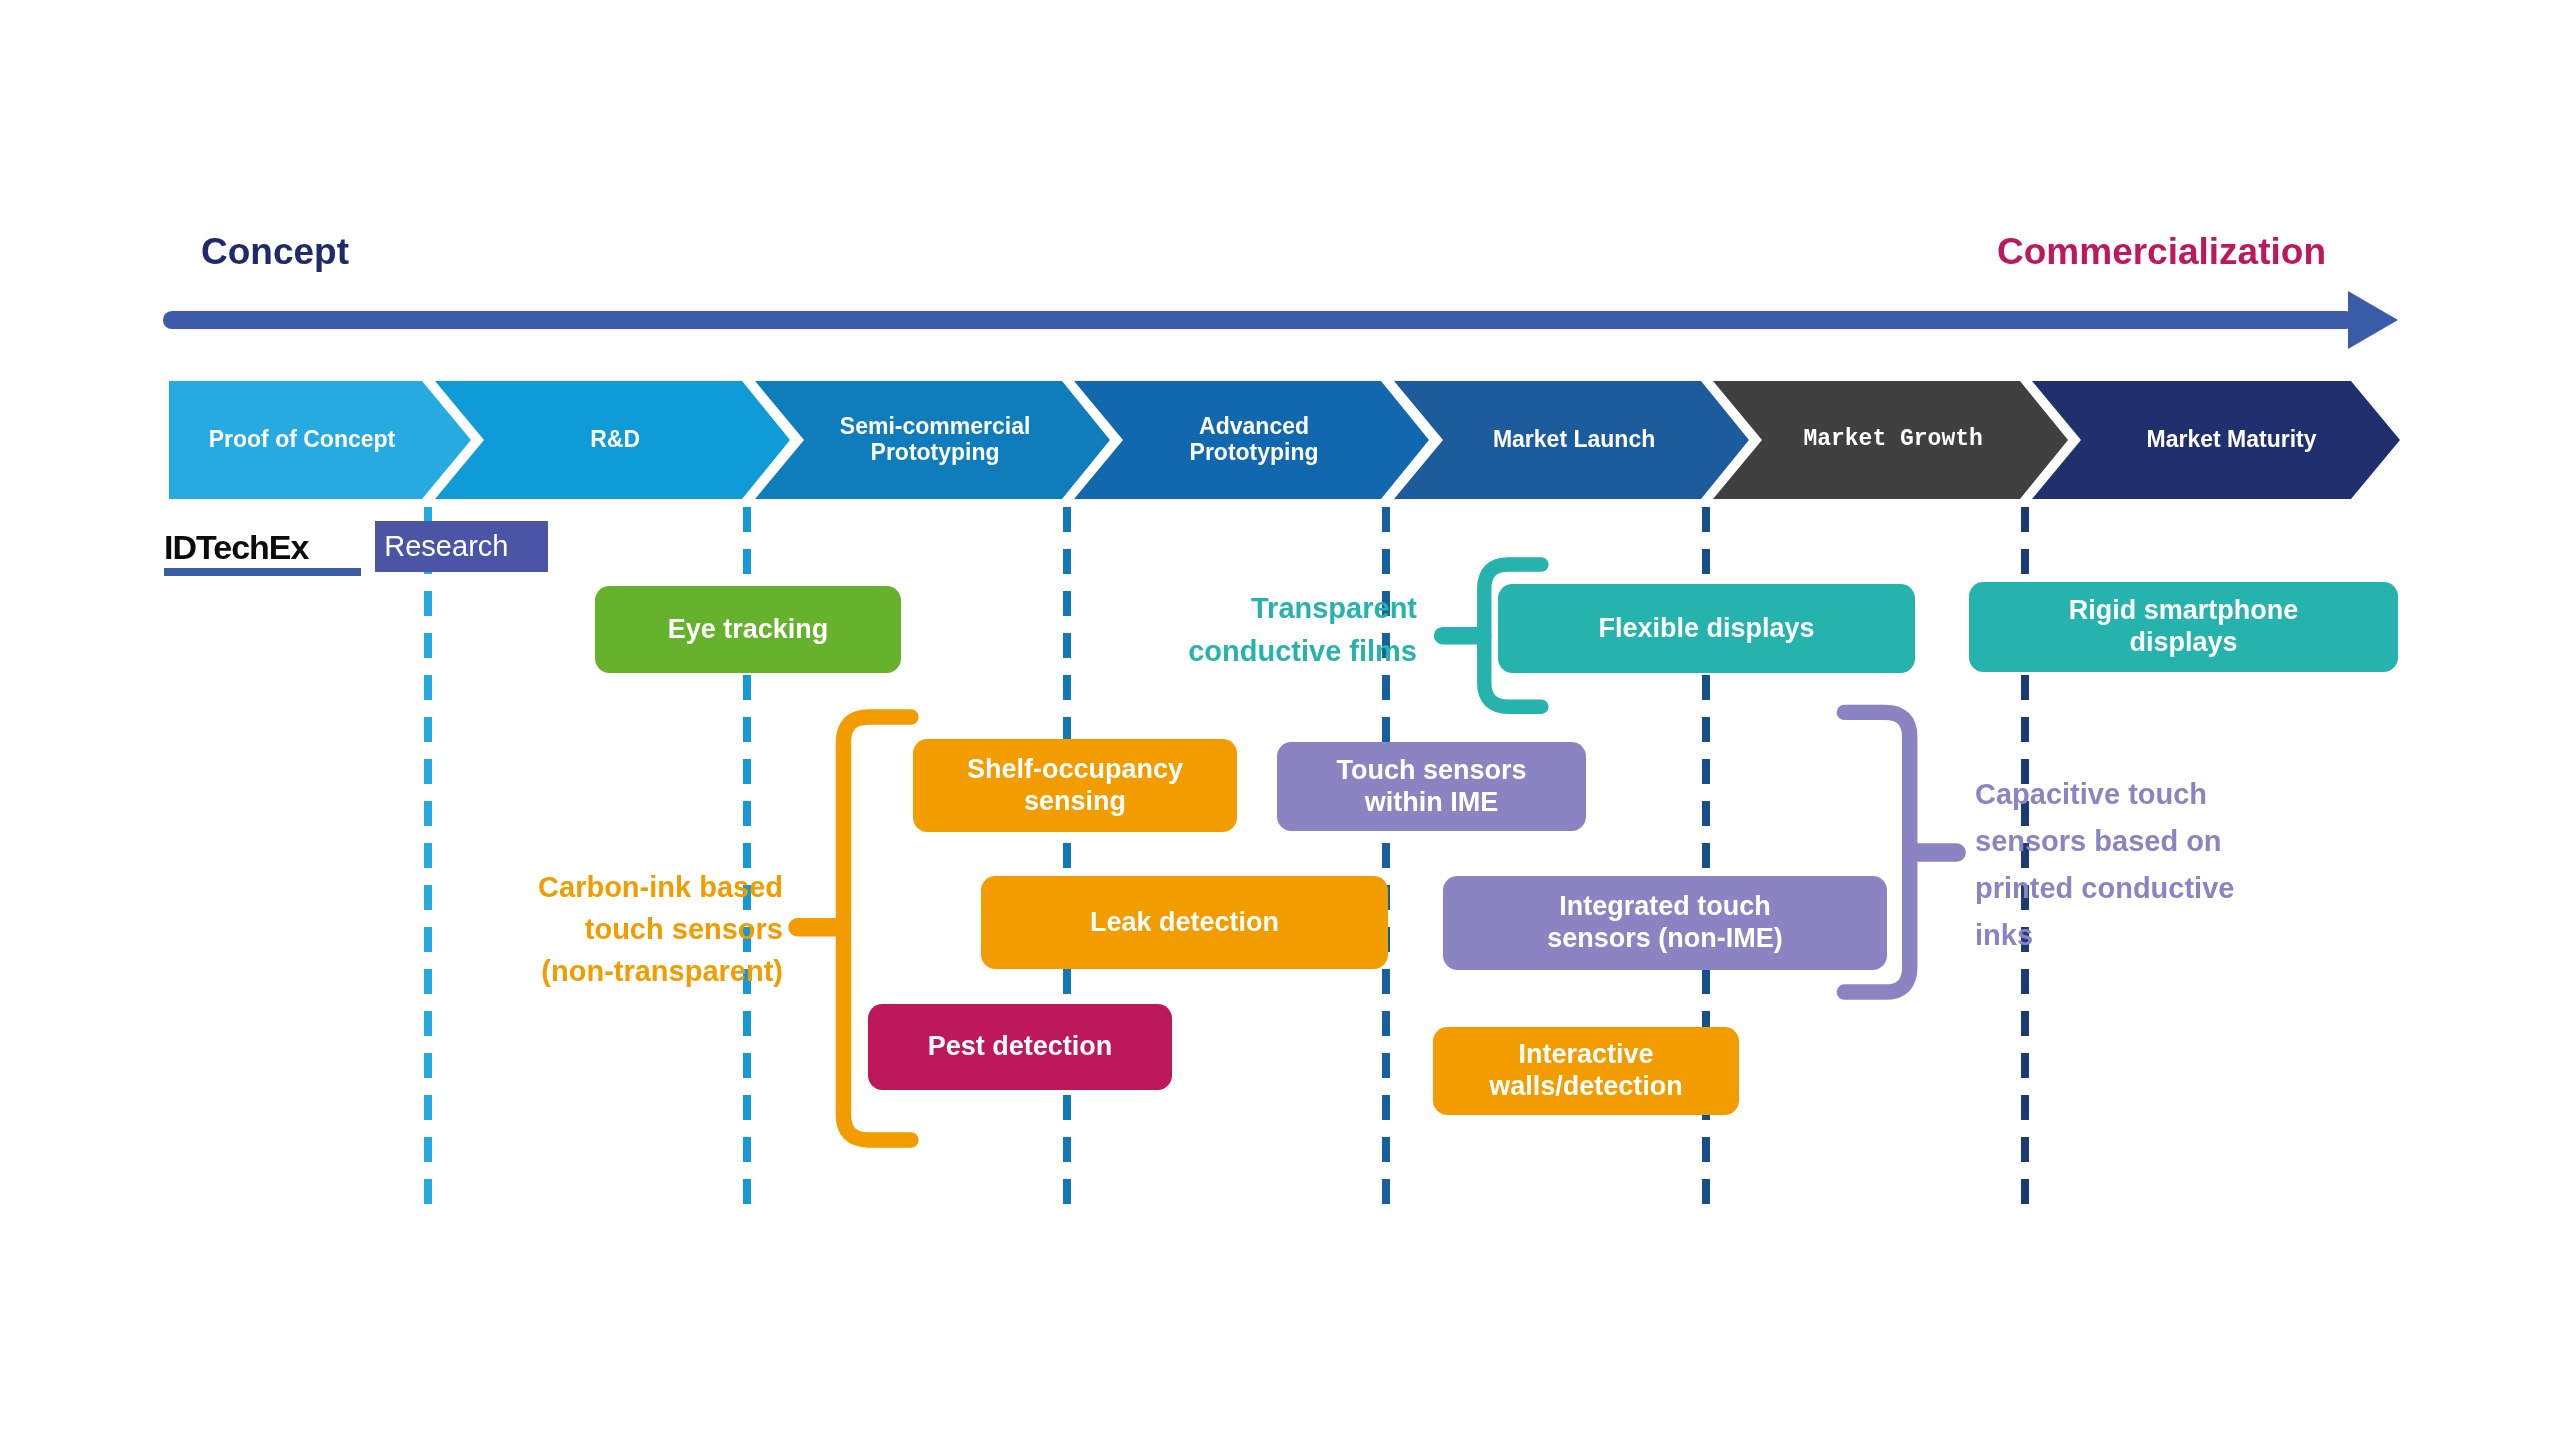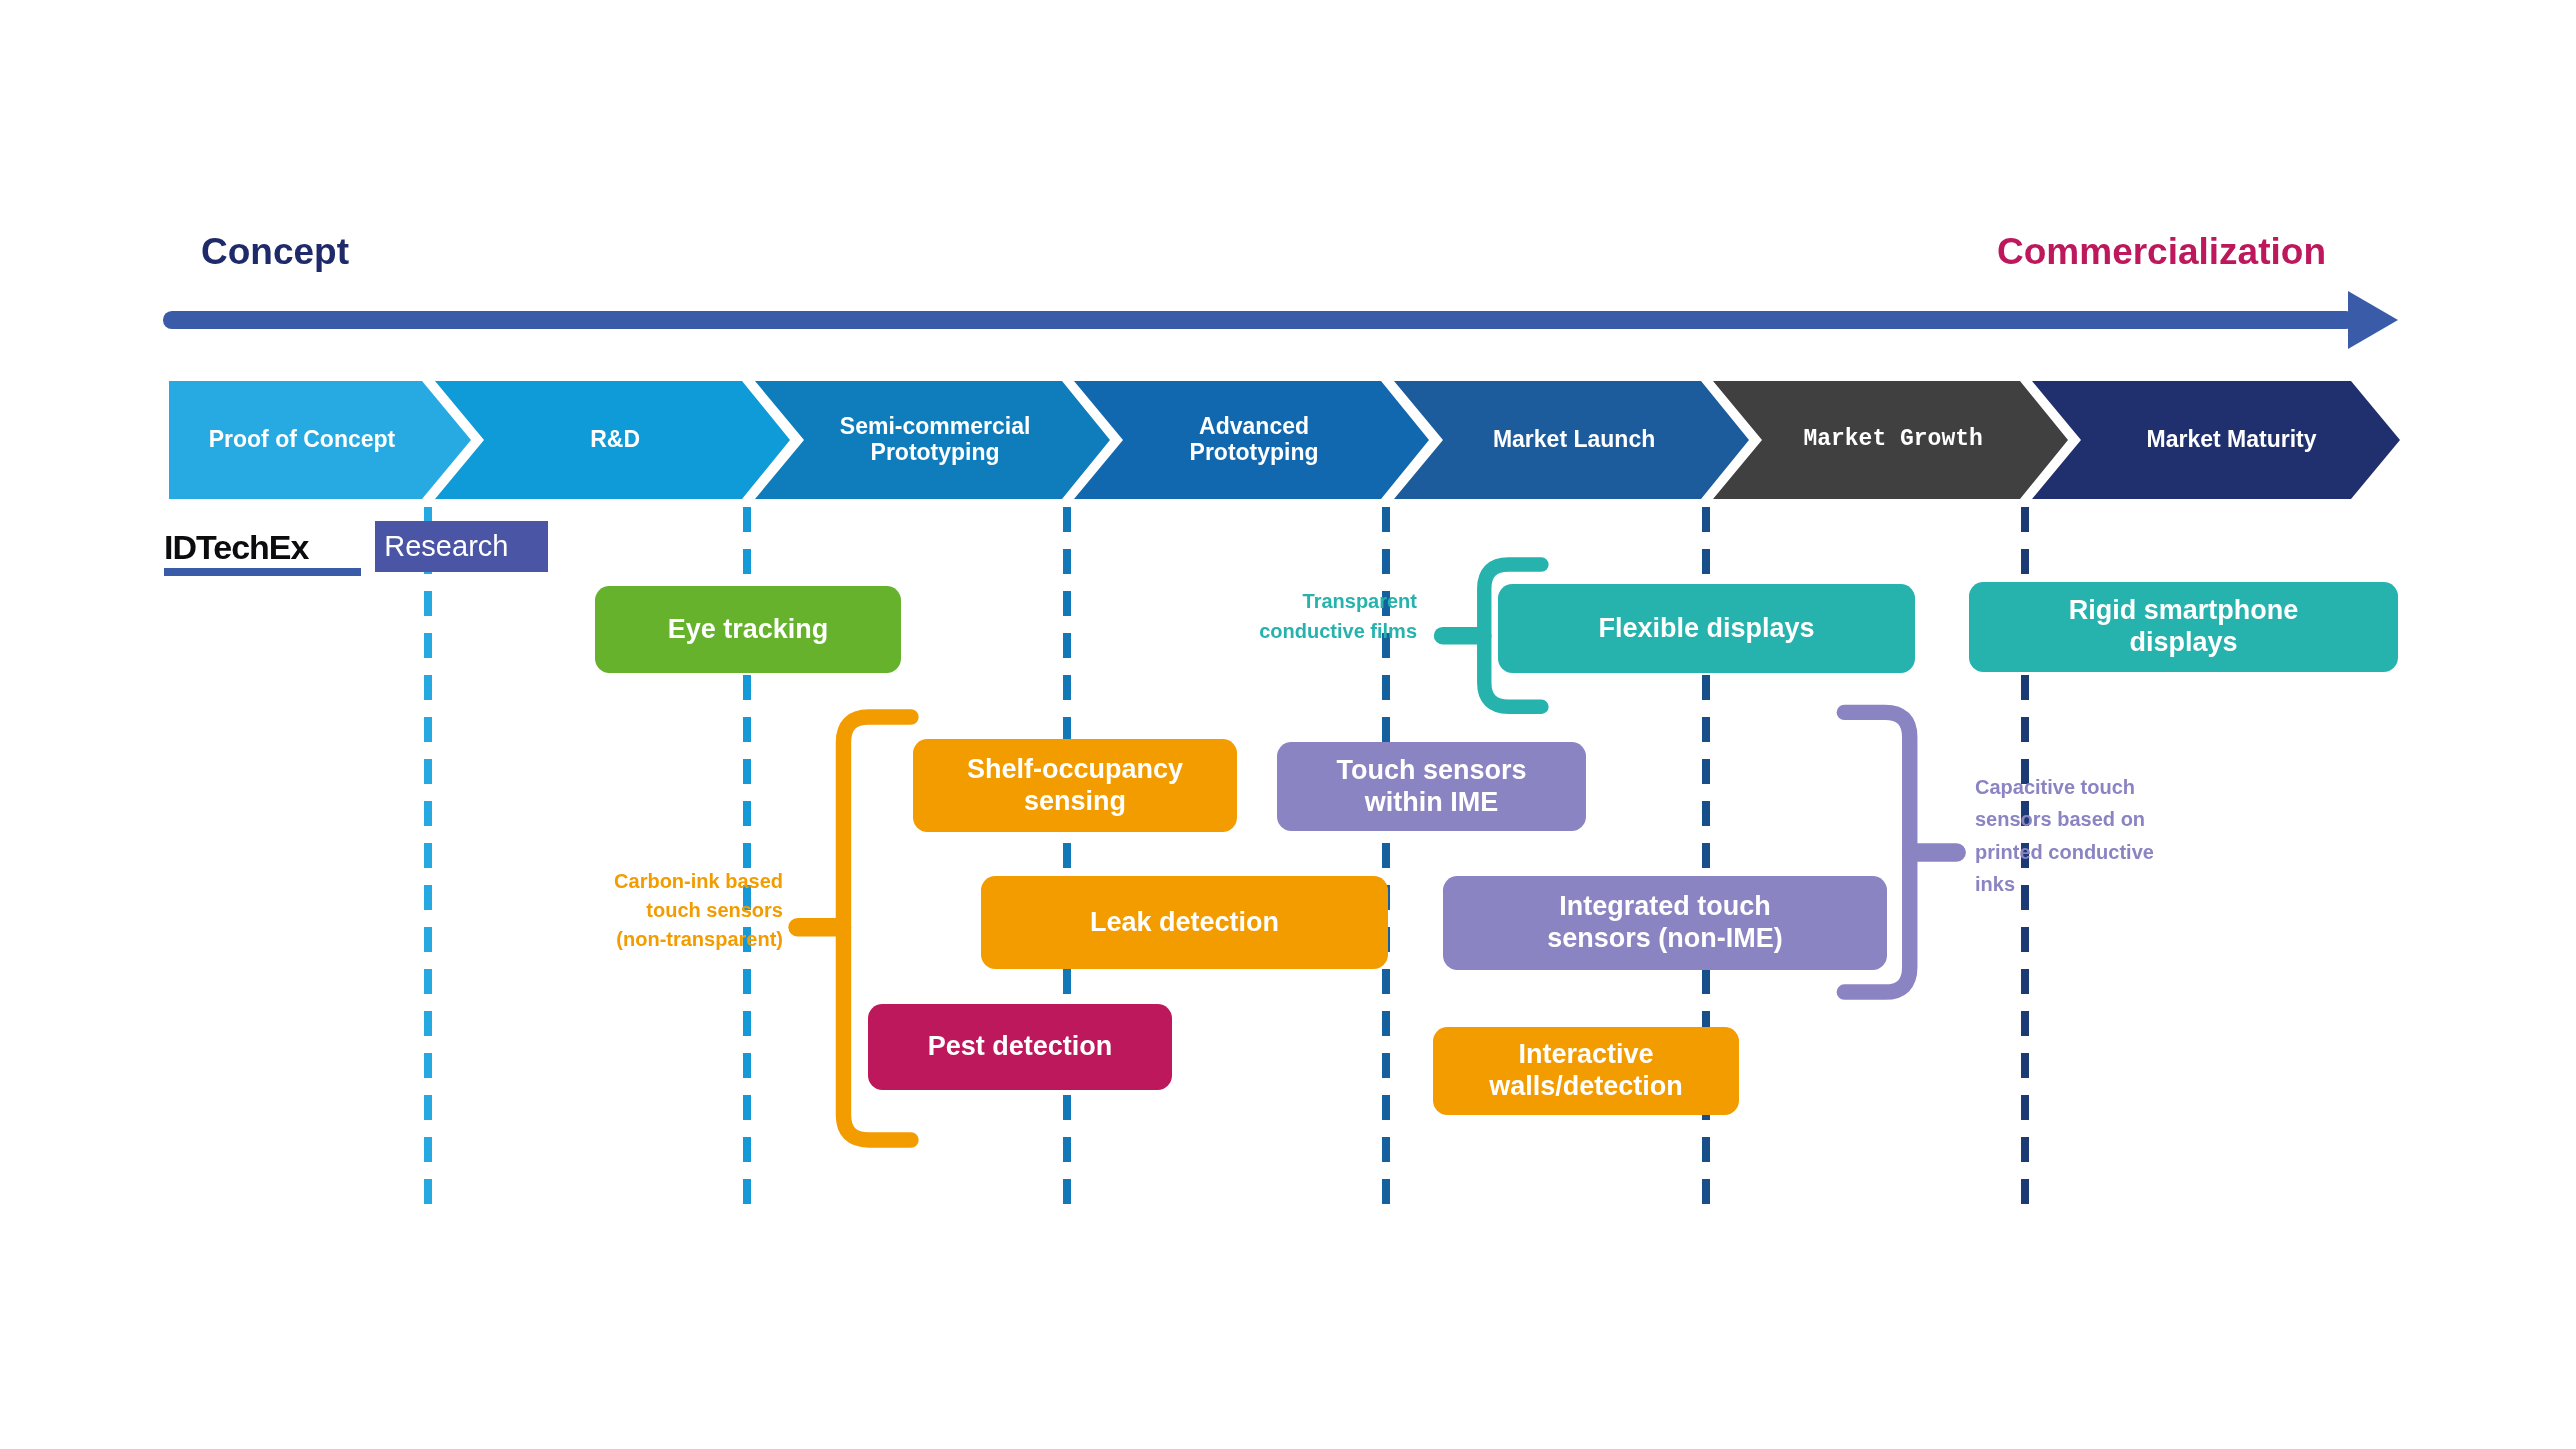--- a/index.html
+++ b/index.html
@@ -75,21 +75,21 @@
     position:absolute;
     border-radius:14.4px;
     display:flex;align-items:center;justify-content:center;
     color:#ffffff;font-weight:bold;font-size:27px;
     text-align:center;line-height:1.18;
   }
   .multiline{white-space:pre-line;}
 
   .annotation{
     position:absolute;
-    font-weight:bold;font-size:20px;
+    font-weight:bold;font-size:29px;
     line-height:1.5;
   }
   #annotation-films{left:1128px;top:587px;width:289px;text-align:right;line-height:1.48;}
   #annotation-carbon{left:510px;top:867px;width:273px;text-align:right;line-height:1.44;}
   #annotation-capacitive{left:1975px;top:771px;width:309px;text-align:left;line-height:1.62;}
 
   svg.brackets{position:absolute;left:0;top:0;}
 </style>
 </head>
 <body>

